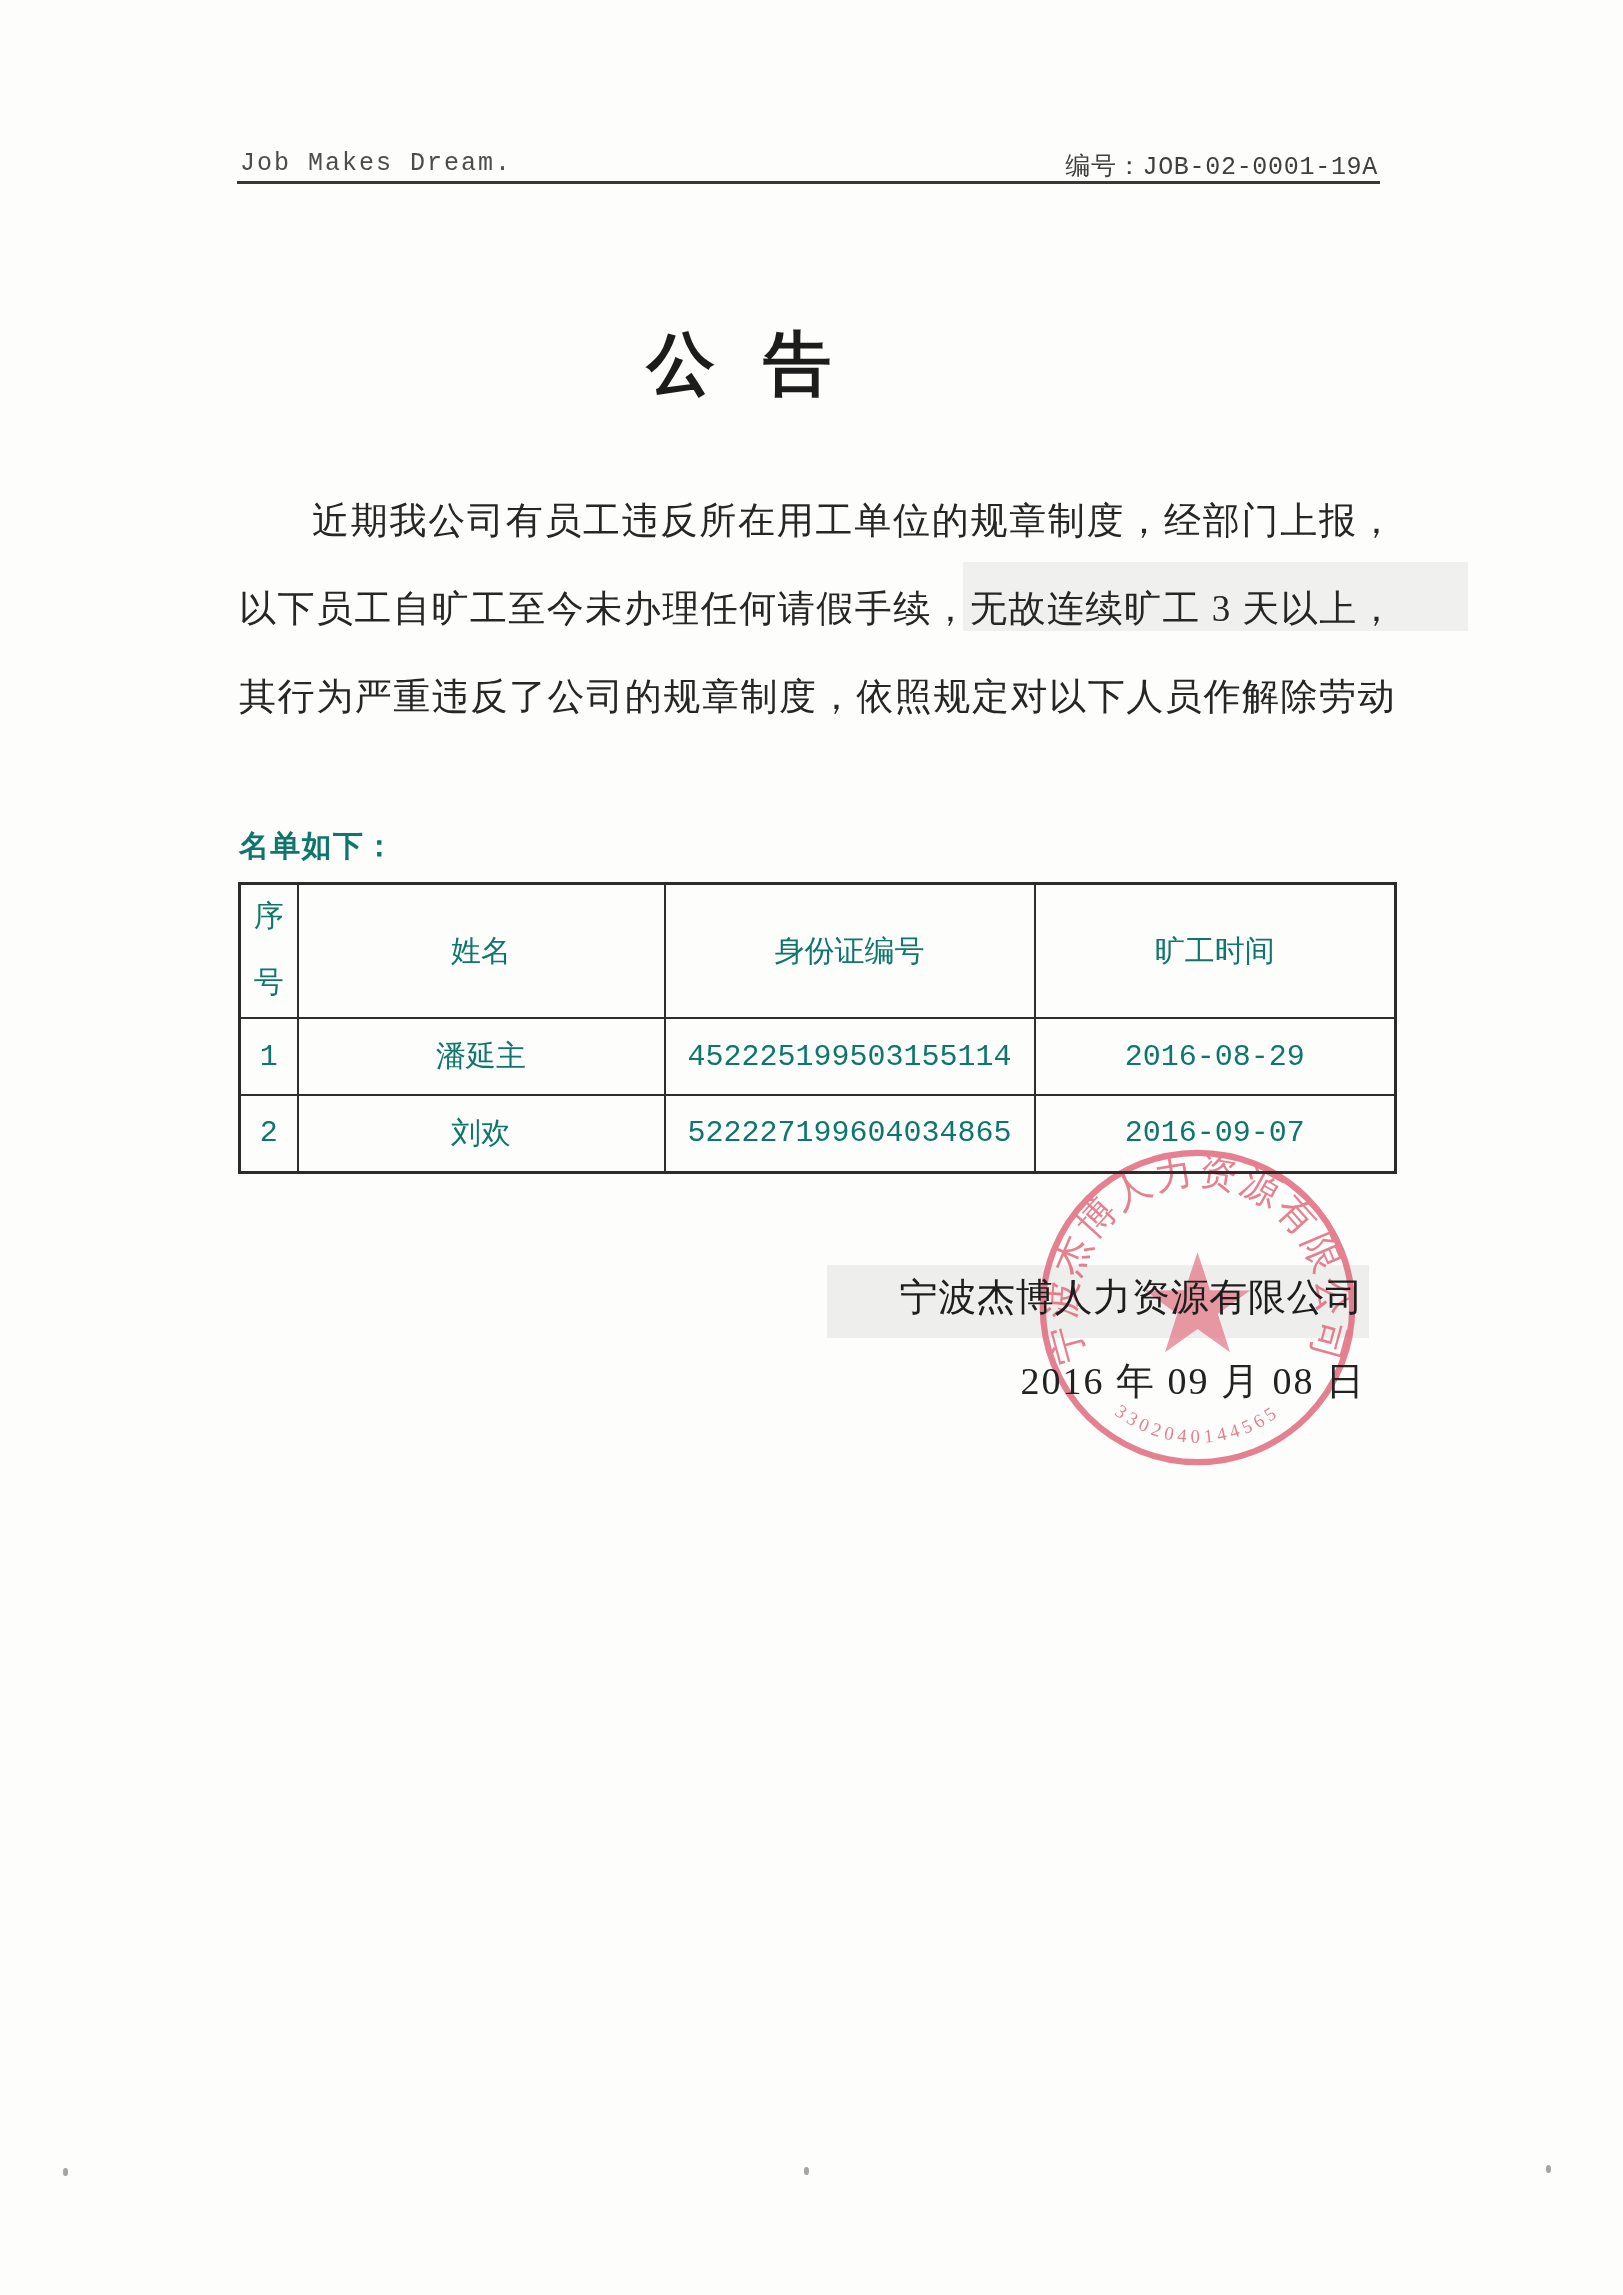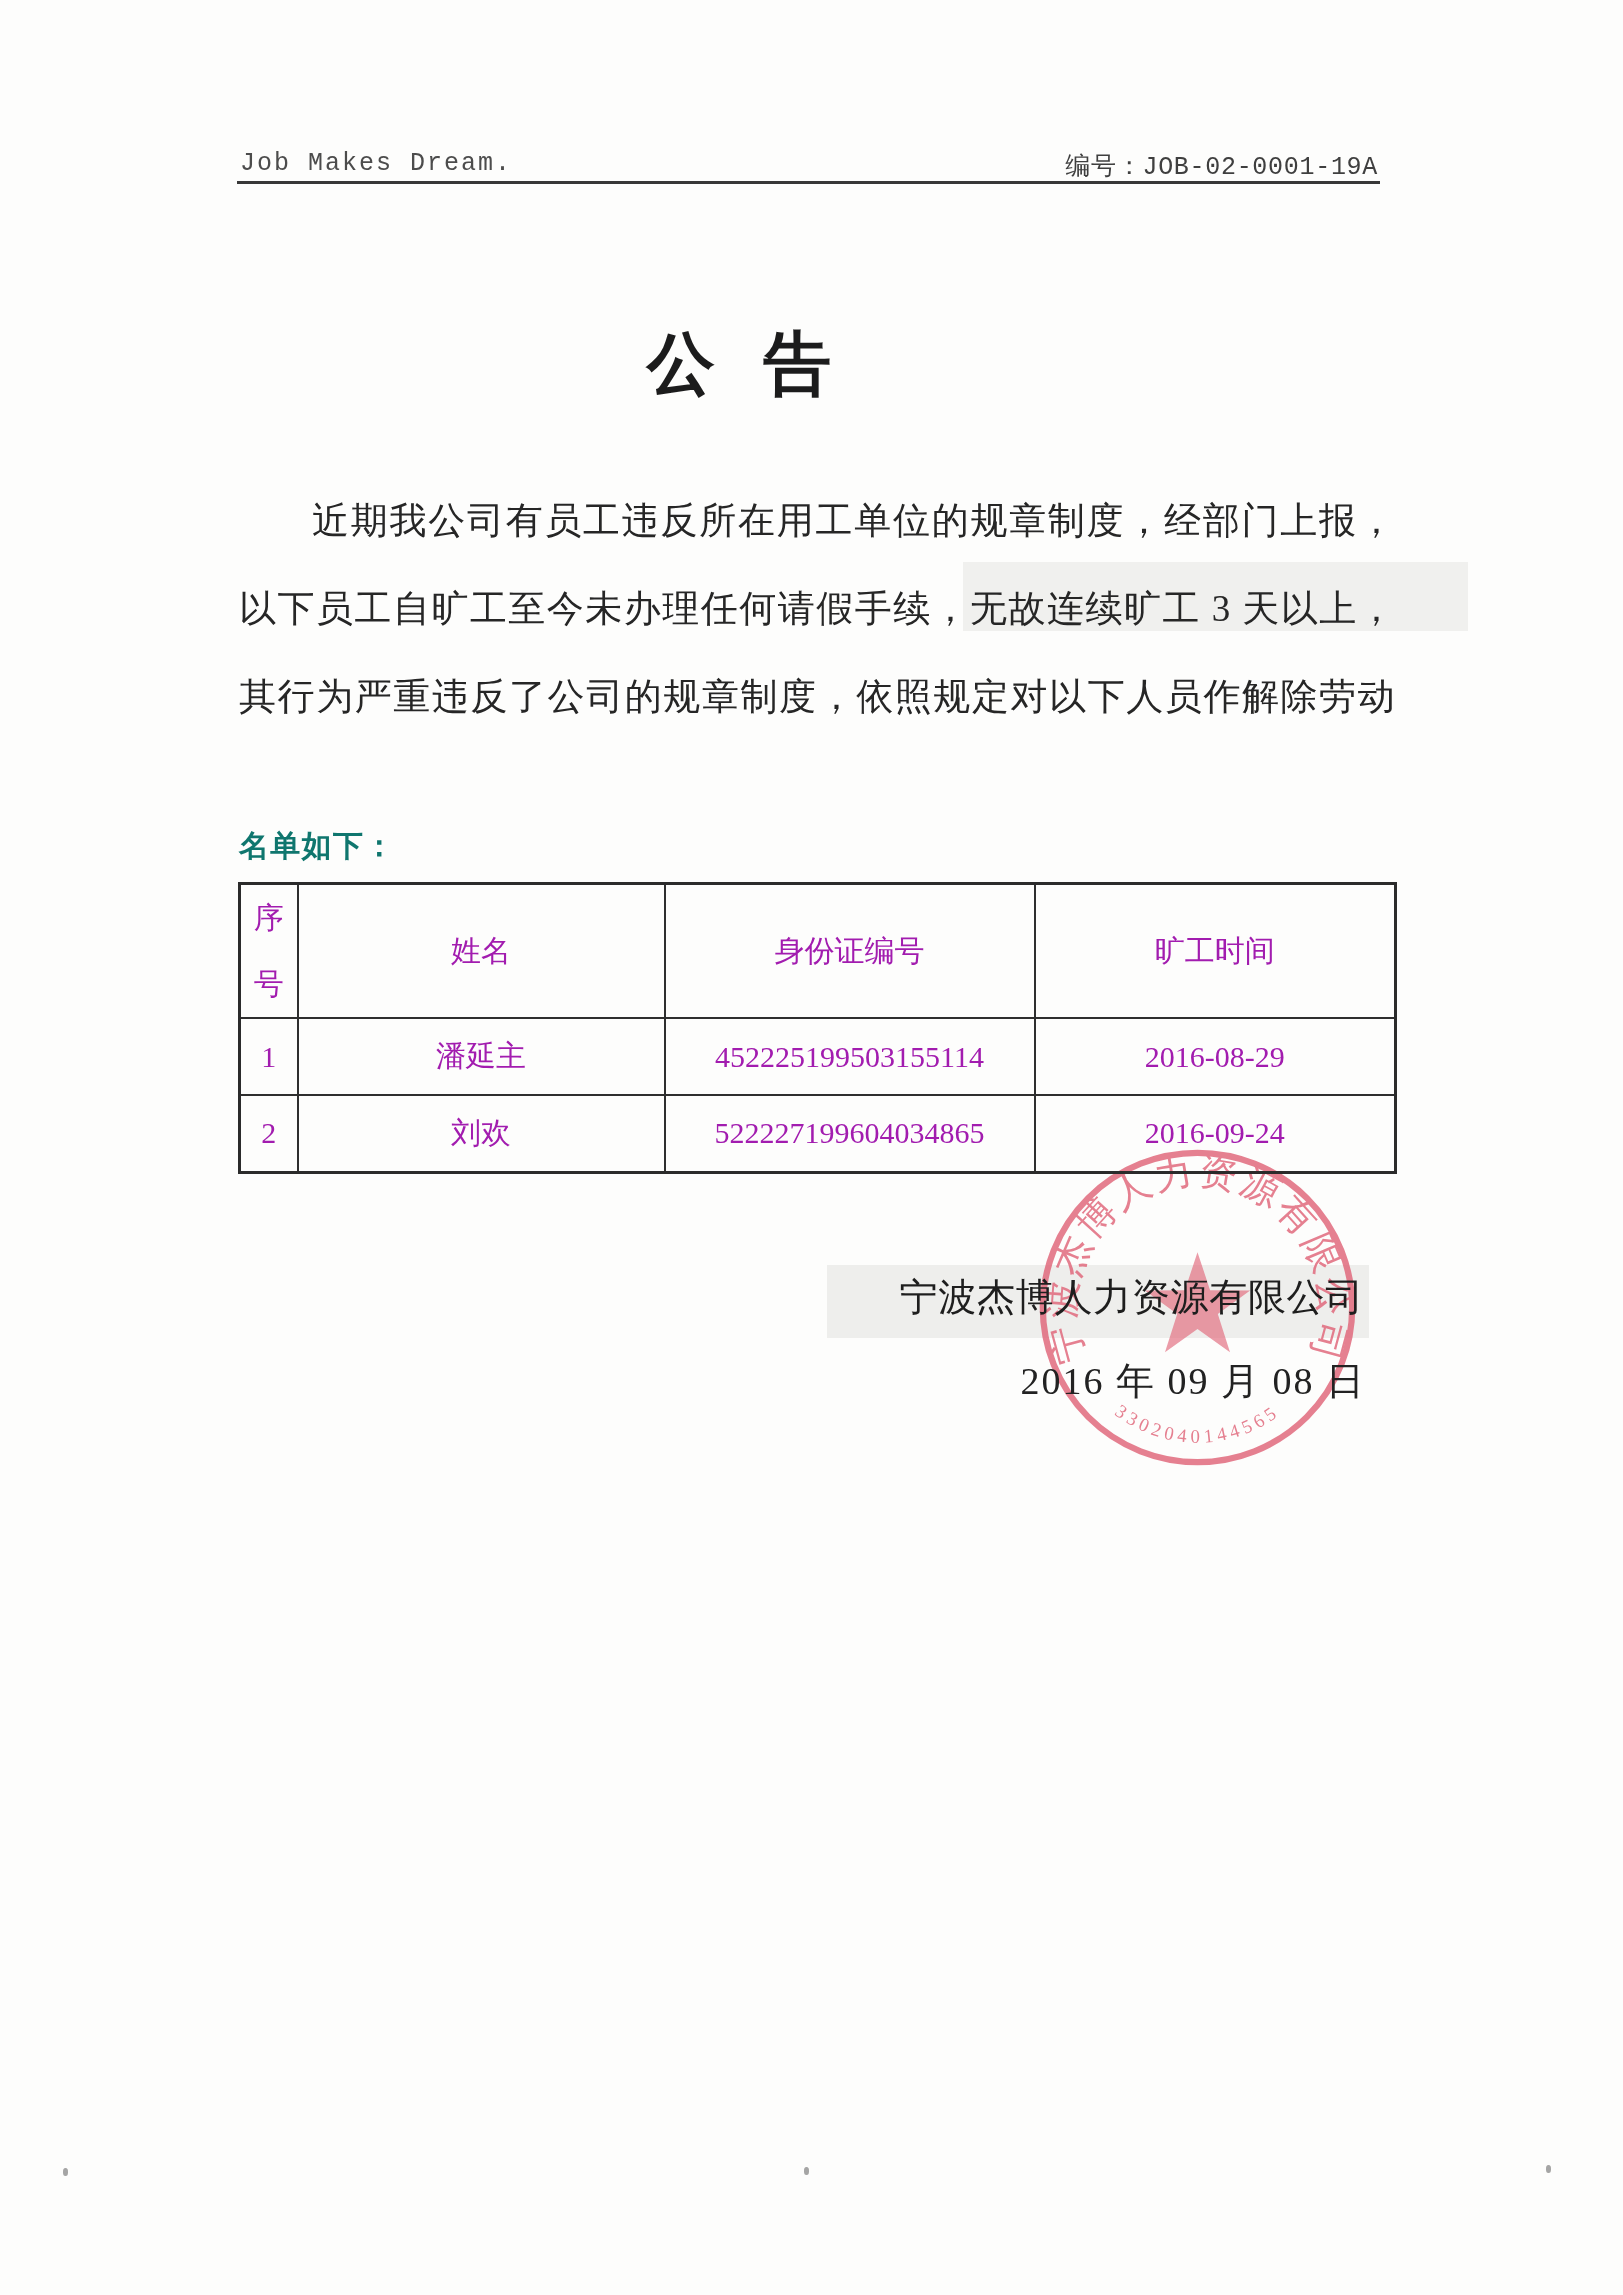--- a/index.html
+++ b/index.html
@@ -35,21 +35,21 @@
   .body-par .line.indent{text-indent:73px;}
 
   
   .list-label{position:absolute;left:239px;top:826px;z-index:2;
     font-family:"Liberation Sans","DejaVu Sans",sans-serif;
     font-size:30px;font-weight:700;color:#0f766e;letter-spacing:1.3px;}
 
   
   table.absence{position:absolute;left:238px;top:882px;z-index:2;
     width:1159px;border-collapse:collapse;table-layout:fixed;
-    font-size:30px;color:#a21caf;background:transparent;}
+    font-size:30px;color:#0f766e;background:transparent;font-family:Liberation Mono, monospace;}
   table.absence th,table.absence td{
     border:2px solid #2e2e2e;text-align:center;vertical-align:middle;
     font-weight:normal;padding:0;background:transparent;}
   table.absence{border:3.3px solid #2b2b2b;}
   tr.head-row{height:131px;}
   tr.data-row{height:77px;}
   th.col-no{word-break:break-all;line-height:2.2;}
 
   
   .sig-company{position:absolute;right:259px;top:1272px;z-index:3;
@@ -111,21 +111,21 @@
       <tr class="data-row">
         <td>1</td>
         <td>潘延主</td>
         <td>452225199503155114</td>
         <td>2016-08-29</td>
       </tr>
       <tr class="data-row">
         <td>2</td>
         <td>刘欢</td>
         <td>522227199604034865</td>
-        <td>2016-09-24</td>
+        <td>2016-09-07</td>
       </tr>
     </tbody>
   </table>
 
   <div class="sig-company">宁波杰博人力资源有限公司</div>
   <div class="sig-date">2016 年 09 月 08 日</div>
 
   <svg class="seal" viewBox="0 0 520 520">
     <defs>
       <path id="sealTopArc" d="M 83.3 342.4 A 195 195 0 1 1 436.7 342.4" fill="none"></path>

